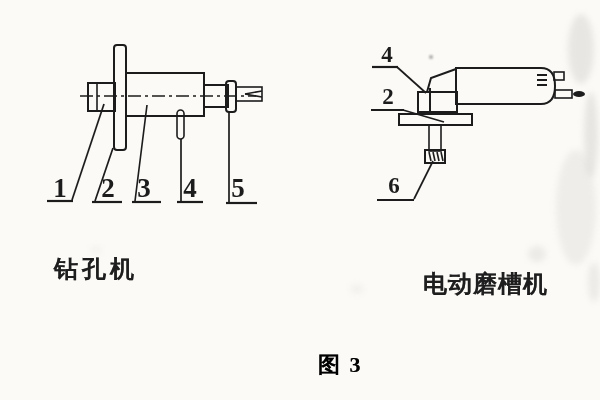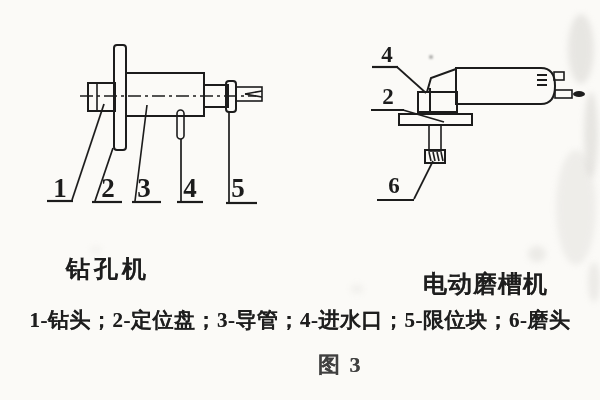--- a/index.html
+++ b/index.html
@@ -30,36 +30,36 @@
   }
   .num-left{font-size:27px;}
   .num-right{font-size:23px;}
   .machine-title{
     position:absolute;
     font-size:24px;font-weight:700;
     color:#1e1e1e;
     white-space:nowrap;
     text-shadow:0 0 0.5px rgba(20,20,20,.6);
   }
-  .title-left{left:66px;top:253px;letter-spacing:4px;}
+  .title-left{left:54px;top:253px;letter-spacing:4px;}
   .title-right{left:423px;top:268px;letter-spacing:1px;}
   .caption{
     position:absolute;left:0;top:306px;width:600px;
     text-align:center;
     font-size:21px;font-weight:700;
     letter-spacing:0.5px;
     color:#1e1e1e;
     white-space:nowrap;
     text-shadow:0 0 0.5px rgba(20,20,20,.6);
   }
   .figure-label{
     position:absolute;left:318px;top:350px;
     font-size:22px;font-weight:700;
     letter-spacing:2px;
-    color:#404040;
+    color:#000000;
     text-shadow:0 0 0.5px rgba(20,20,20,.6);
   }
   .blob{
     position:absolute;
     background:#c9c7c2;
     border-radius:50%;
     filter:blur(3px);
     pointer-events:none;
   }
 </style>
@@ -155,21 +155,20 @@
         <line class="leader" x1="414" y1="199" x2="433" y2="161"></line>
         <line class="underline" x1="377" y1="200" x2="414" y2="200"></line>
         <text class="num-right" x="394" y="193" text-anchor="middle">6</text>
       </g>
     </g>
   </svg>
 
   <div class="machine-title title-left">钻孔机</div>
   <div class="machine-title title-right">电动磨槽机</div>
 
-  <div class="caption">1-钻头；2-定位盘；3-导管；4-进水口；5-限位块；6-磨头</div>
 
   <div class="figure-label">图 3</div>
 
   <div class="blob" style="left:568px;top:14px;width:26px;height:70px;opacity:.38;"></div>
   <div class="blob" style="left:584px;top:92px;width:14px;height:85px;opacity:.4;"></div>
   <div class="blob" style="left:556px;top:150px;width:40px;height:115px;opacity:.25;"></div>
   <div class="blob" style="left:588px;top:262px;width:12px;height:40px;opacity:.3;"></div>
   <div class="blob" style="left:528px;top:246px;width:18px;height:16px;opacity:.3;"></div>
   <div class="blob" style="left:350px;top:284px;width:14px;height:10px;opacity:.18;"></div>
   <div class="blob" style="left:90px;top:246px;width:12px;height:8px;opacity:.15;"></div>

